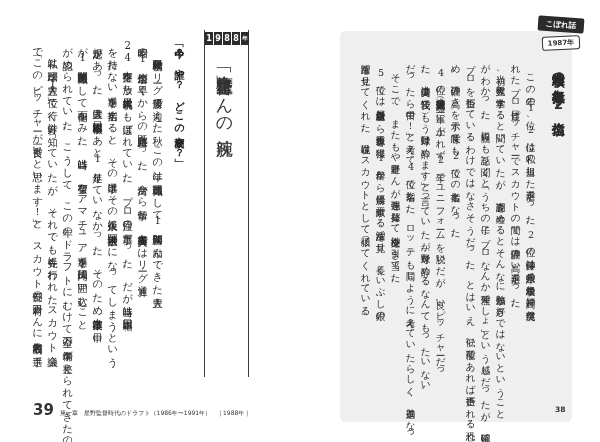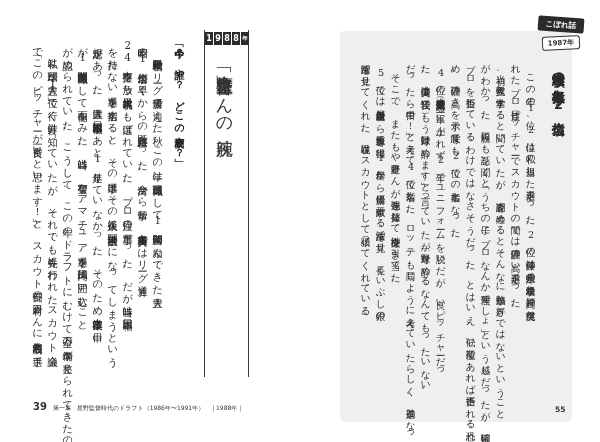--- a/index.html
+++ b/index.html
@@ -21,21 +21,21 @@
                      width:8px; height:13px; line-height:13px; text-align:center; }
   .year-badge span.unit { font-size:5.5px; }
   .title-main { position:absolute; left:214px; top:62px; writing-mode:vertical-rl;
                 text-orientation:upright; font-size:17px; letter-spacing:0.5px;
                 color:#333; white-space:nowrap; }
   .subhead { position:absolute; left:172px; top:40px; writing-mode:vertical-rl;
              text-orientation:upright; font-family:"DejaVu Sans", sans-serif;
              font-weight:bold; font-size:10px; color:#222; white-space:nowrap; letter-spacing:0.3px;}
   .footer { position:absolute; left:33px; top:401px; font-family:"DejaVu Sans", sans-serif;
             font-size:6px; color:#333; white-space:nowrap; display:flex; align-items:baseline; gap:6px; }
-  .footer .pnum { font-size:10px; font-weight:bold; }
+  .footer .pnum { font-size:15px; font-weight:bold; }
 
   
   .gray-box { position:absolute; left:40px; top:31px; width:232px; height:391px;
               background:#efefef; border-radius:5px; }
   .tag-dark { position:absolute; left:238px; top:17px; width:46px; height:15px;
               background:#2b2b2b; color:#fff; font-family:"DejaVu Sans", sans-serif;
               font-weight:bold; font-size:7.5px; line-height:15px; text-align:center;
               transform:rotate(4deg); border-radius:2px; }
   .tag-year { position:absolute; left:242px; top:36px; width:36px; height:12px;
               background:#fff; border:1px solid #333; border-radius:3px;
@@ -99,14 +99,14 @@
     <div class="vcol" style="left:166px; top:57px; font-size:9.6px;">プロを拒否しているわけではなさそうだった。とはいえ、低い順位であれば拒否される恐れもあるた</div>
     <div class="vcol" style="left:151px; top:57px; font-size:9.6px;">め、評価の高さを示す意味でも2位での指名となった。</div>
     <div class="vcol" style="left:136px; top:57px; font-size:9.6px;">　4位の小美濃武芳（東洋大）も一軍に上がれず2年でユニフォームを脱いだが、良いピッチャーだっ</div>
     <div class="vcol" style="left:121px; top:57px; font-size:9.6px;">た。小美濃は「（怪我で）もう野球は辞めます」と言っていたが「野球を辞めるなんてもったいない。</div>
     <div class="vcol" style="left:106px; top:57px; font-size:9.6px;">だったら中日で！」と考えて4位で指名した。ロッテも同じように考えていたらしく、抽選となった。</div>
     <div class="vcol" style="left:91px; top:57px; font-size:9.6px;">　そこで、またもや星野さんが強運を発揮して交渉権を引き当てた。</div>
     <div class="vcol" style="left:76px; top:57px; font-size:9.6px;">　5位では新日鉄名古屋から音重鎮を獲得。1年目から優勝に貢献する活躍を見せ、長くいぶし銀の</div>
     <div class="vcol" style="left:61px; top:57px; font-size:9.6px;">活躍を見せてくれた。現在はスカウトとして頑張ってくれている。</div>
   </div>
 
-  <div class="r-pnum">55</div>
+  <div class="r-pnum">38</div>
 </div>
 
 </body></html>

